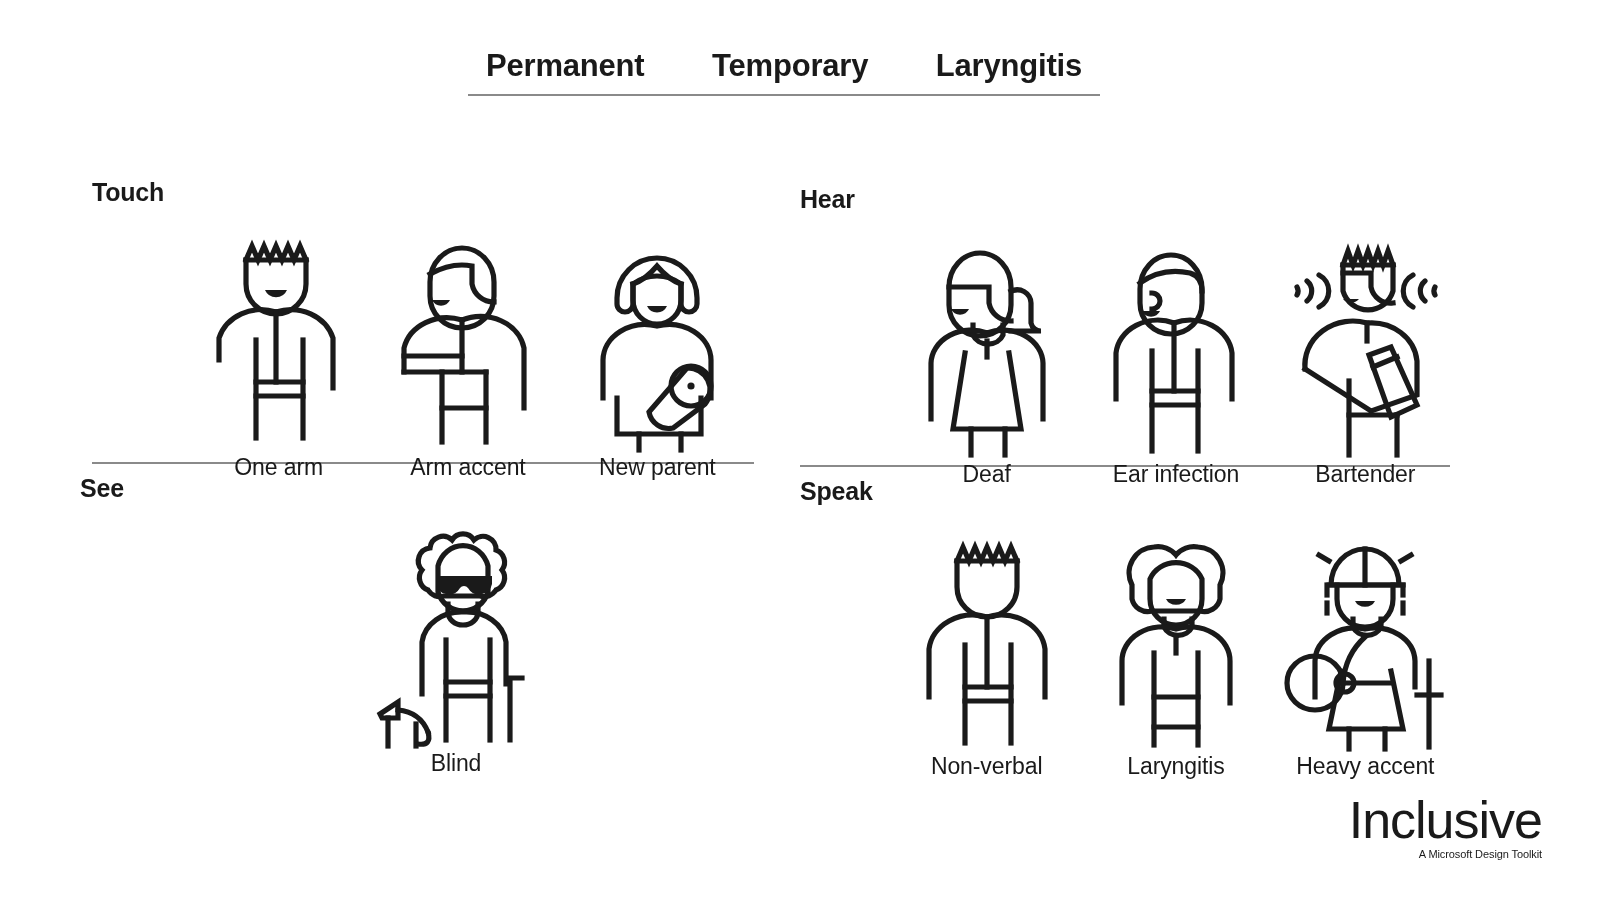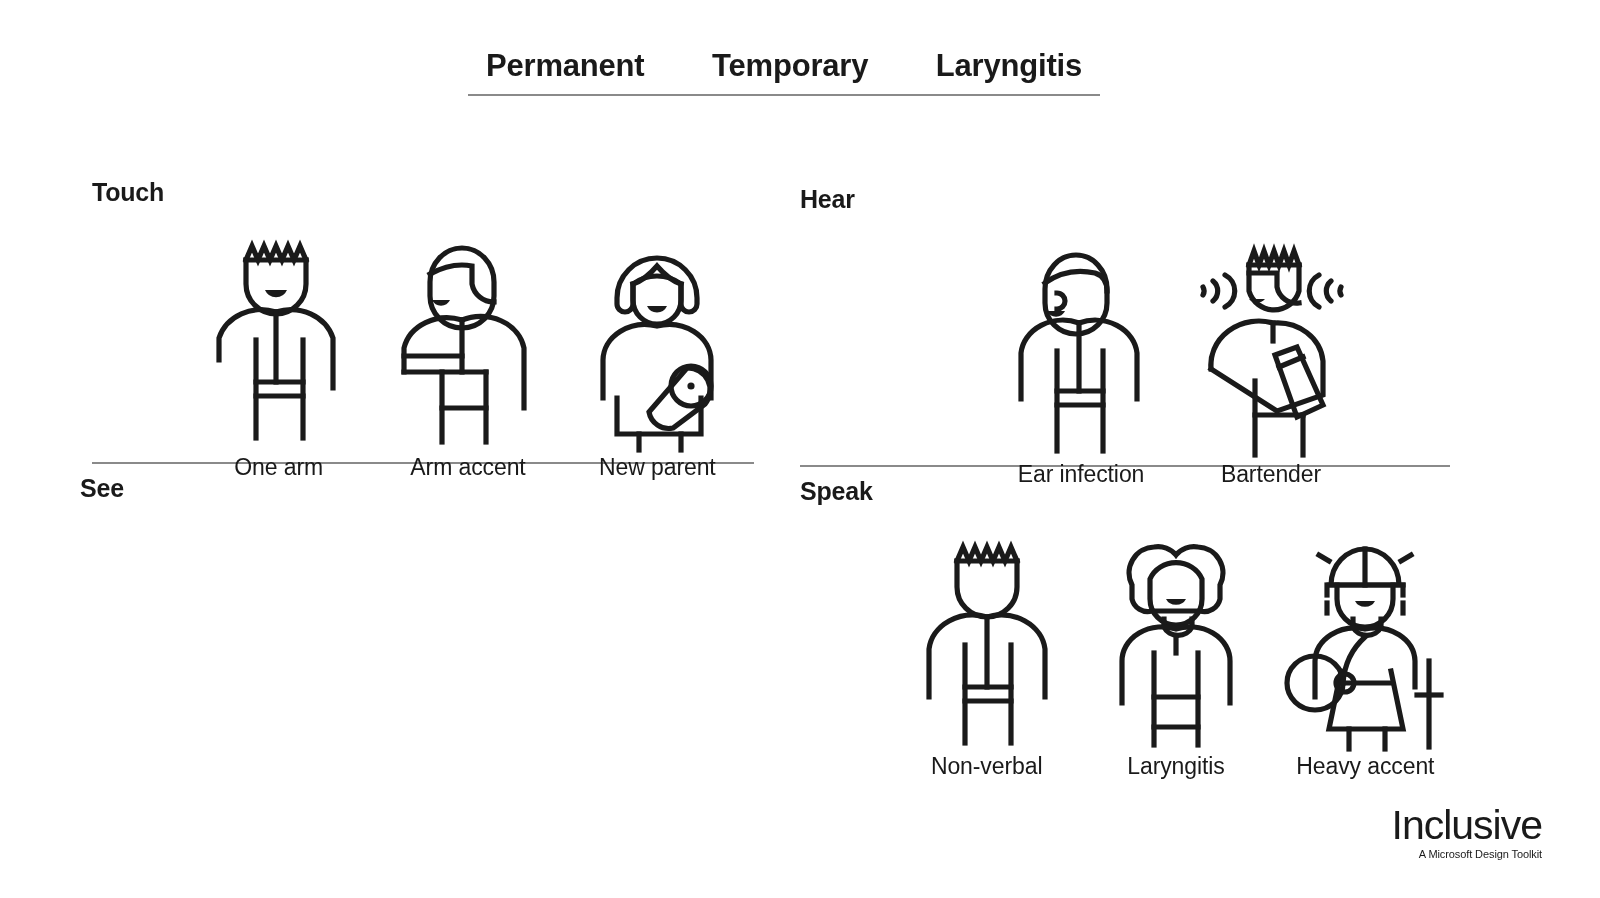--- a/index.html
+++ b/index.html
@@ -105,21 +105,21 @@
   .divider.right-1 { left: 800px; top: 465px; width: 650px; }
 
   
   .logo {
     position: absolute;
     right: 58px;
     bottom: 38px;
     text-align: right;
   }
   .logo-main {
-    font-size: 41px;
+    font-size: 52px;
     font-weight: 300;
     letter-spacing: -1px;
     color: #1a1a1a;
     line-height: 1;
   }
   .logo-sub {
     font-size: 11px;
     color: #1a1a1a;
     margin-top: 2px;
     letter-spacing: -0.1px;
@@ -225,20 +225,42 @@
       <div class="figure-label">New parent</div>
     </div>
 
   </div>
 </div>
 
 <div class="quad tr">
   <div class="quad-title">Hear</div>
   <div class="figures">
 
+    <div class="figure-cell">
+      <svg class="figure-art" viewBox="0 0 160 228">
+
+        <path class="ln" d="M42 58 A31 34 0 1 1 104 58 L104 76 A31 31 0 0 1 42 76 Z"></path>
+
+        <path class="ln" d="M42 58 L82 58 L82 74 A22 22 0 0 0 104 92"></path>
+        <path class="fl" d="M44 80 A10 10 0 0 0 62 80 Z"></path>
+
+        <path class="ln" d="M104 62 A14 14 0 0 1 124 74 L124 94 A10 10 0 0 0 134 102 L104 102"></path>
+
+        <path class="ln" d="M66 96 L66 106 A16 14 0 0 0 96 106 L96 96"></path>
+
+        <path class="ln" d="M24 190 L24 134 A40 34 0 0 1 80 104 A40 34 0 0 1 136 134 L136 190"></path>
+        <path class="ln" d="M80 112 L80 128"></path>
+
+        <path class="ln" d="M58 124 L46 200 L114 200 L102 124"></path>
+
+        <path class="ln" d="M64 200 L64 226"></path>
+        <path class="ln" d="M98 200 L98 226"></path>
+      </svg>
+      <div class="figure-label">Deaf</div>
+    </div>
 
     <div class="figure-cell">
       <svg class="figure-art" viewBox="0 0 160 228">
 
         <path class="ln" d="M44 60 A31 34 0 1 1 106 60 L106 74 A31 31 0 0 1 44 74 Z"></path>
 
         <path class="ln" d="M44 54 Q66 38 94 44 Q106 48 106 62"></path>
 
         <path class="ln" d="M56 64 A8 8 0 0 1 56 80"></path>
         <path class="fl" d="M46 82 A10 10 0 0 0 64 82 Z"></path>
@@ -285,20 +307,48 @@
       <div class="figure-label">Bartender</div>
     </div>
 
   </div>
 </div>
 
 <div class="quad bl">
   <div class="quad-title">See</div>
   <div class="figures">
 
+    <div class="figure-cell">
+      <svg class="figure-art" viewBox="0 0 160 228">
+
+        <path class="ln" d="M54 30 A13 13 0 0 1 76 22 A13 13 0 0 1 98 22 A13 13 0 0 1 120 32 A13 13 0 0 1 126 52 A13 13 0 0 1 120 72 A14 14 0 0 1 104 78 L68 78 A14 14 0 0 1 52 72 A13 13 0 0 1 46 52 A13 13 0 0 1 54 30 Z"></path>
+
+        <path class="ln" d="M62 48 A26 28 0 0 1 112 48 L112 74 A26 26 0 0 1 62 74 Z"></path>
+
+        <path class="fl" d="M60 58 L116 58 L116 66 A13 13 0 0 1 92 70 A5 5 0 0 0 84 70 A13 13 0 0 1 60 66 Z"></path>
+
+        <path class="ln" d="M72 86 L72 94 A15 13 0 0 0 102 94 L102 86"></path>
+
+        <path class="ln" d="M46 176 L46 124 A40 34 0 0 1 88 94 A40 34 0 0 1 130 124 L130 166"></path>
+
+        <path class="ln" d="M70 122 L70 222"></path>
+        <path class="ln" d="M114 122 L114 222"></path>
+        <path class="ln" d="M70 164 L114 164"></path>
+        <path class="ln" d="M70 178 L114 178"></path>
+
+        <path class="ln" d="M146 160 L134 160 L134 222"></path>
+
+        <path class="ln" d="M4 196 L22 184 L22 200 L6 200 Z"></path>
+        <path class="ln" d="M22 192 Q44 194 52 214"></path>
+        <path class="ln" d="M12 200 L12 228"></path>
+        <path class="ln" d="M40 206 L40 228"></path>
+        <path class="ln ln-r" d="M52 214 Q56 228 42 226"></path>
+      </svg>
+      <div class="figure-label">Blind</div>
+    </div>
 
 
 
   </div>
 </div>
 
 <div class="quad br">
   <div class="quad-title">Speak</div>
   <div class="figures">
 

